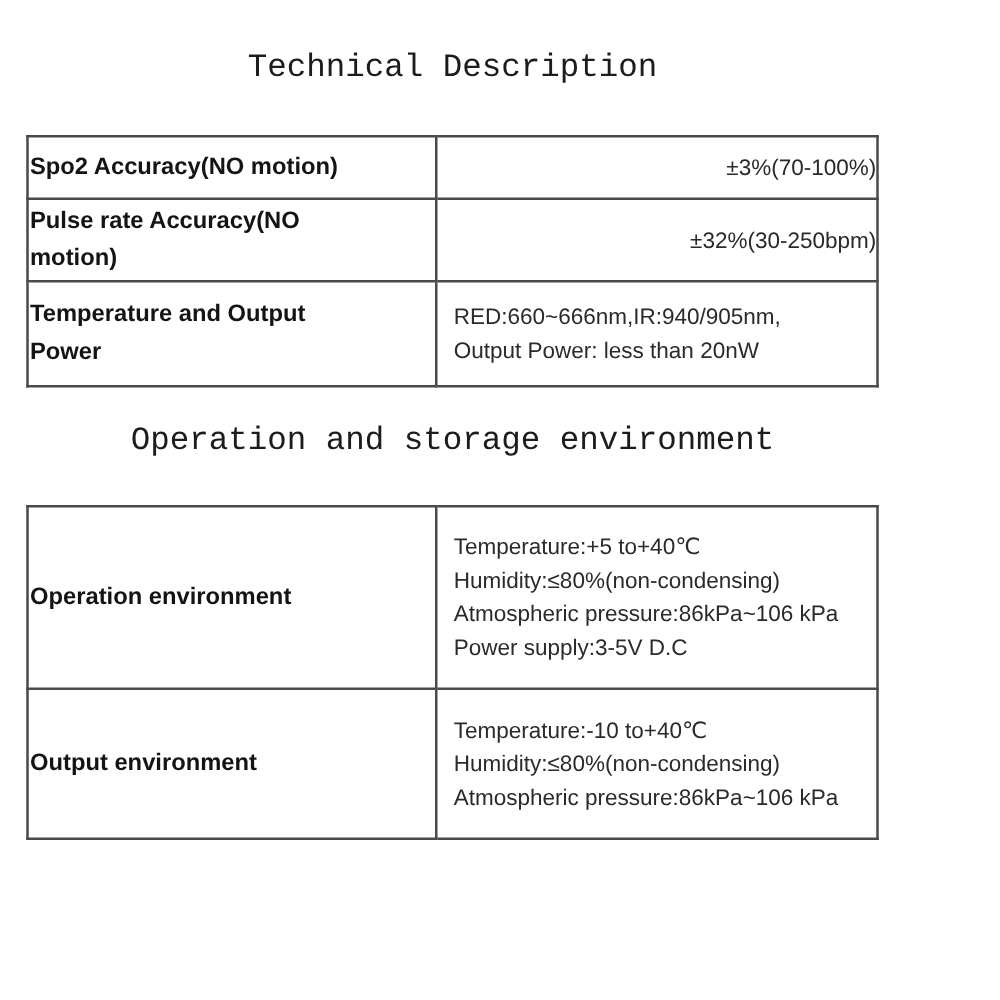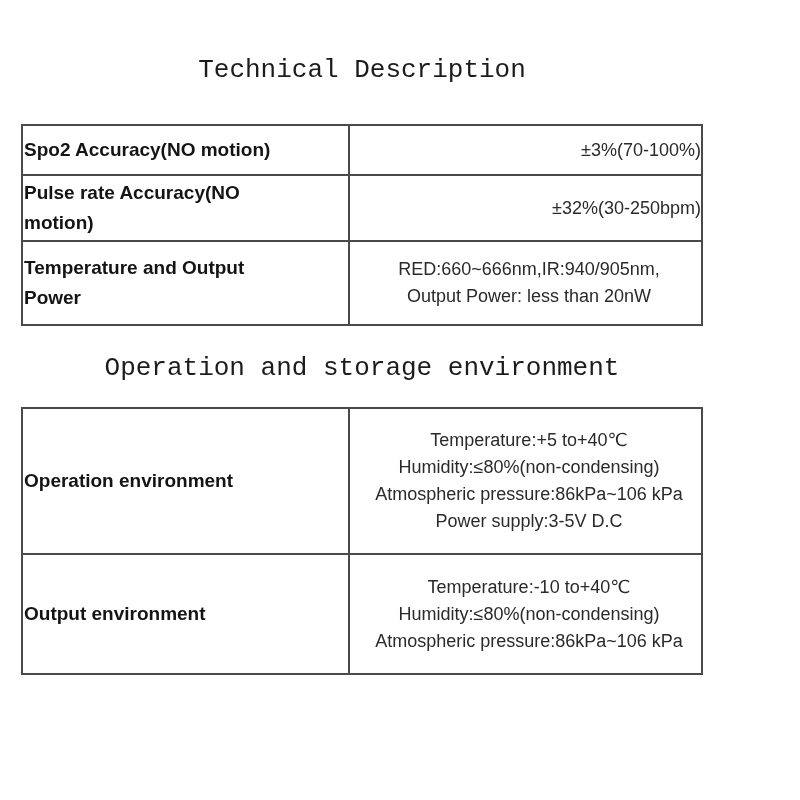--- a/index.html
+++ b/index.html
@@ -12,38 +12,38 @@
     height: 800px;
     overflow: hidden;
     font-family: "Liberation Sans", "DejaVu Sans", sans-serif;
     color: #1f1f1f;
   }
   .page {
     width: 724px;
     height: 800px;
     background: #ffffff;
     box-sizing: border-box;
-    padding-top: 54px;
+    padding-top: 38px;
   }
   .heading {
     font-family: "Liberation Mono", "DejaVu Sans Mono", monospace;
     font-weight: normal;
     font-size: 26px;
     letter-spacing: 0px;
     text-align: center;
     color: #1c1c1c;
     margin: 0;
     line-height: 32px;
   }
   .heading.first {
     margin-bottom: 38px;
   }
   .heading.second {
     margin-top: 26px;
-    margin-bottom: 23px;
+    margin-bottom: 36px;
   }
   table.spec-table {
     border-collapse: collapse;
     table-layout: fixed;
     width: 682px;
     margin: 0 auto;
   }
   table.spec-table td {
     border: 2px solid #4a4a4a;
     box-sizing: border-box;
@@ -57,21 +57,21 @@
     text-align: left;
     line-height: 30px;
     color: #141414;
   }
   td.value-cell {
     font-size: 18px;
     color: #2a2a2a;
     line-height: 27px;
     padding-left: 13px;
     padding-right: 6px;
-    text-align: center;
+    text-align: left;
   }
   td.value-cell.center {
     text-align: right;
     padding-left: 0;
     padding-right: 0;
   }
   tr.row-h50  { height: 50px; }
   tr.row-h66  { height: 66px; }
   tr.row-h84  { height: 84px; }
   tr.row-h146 { height: 146px; }

